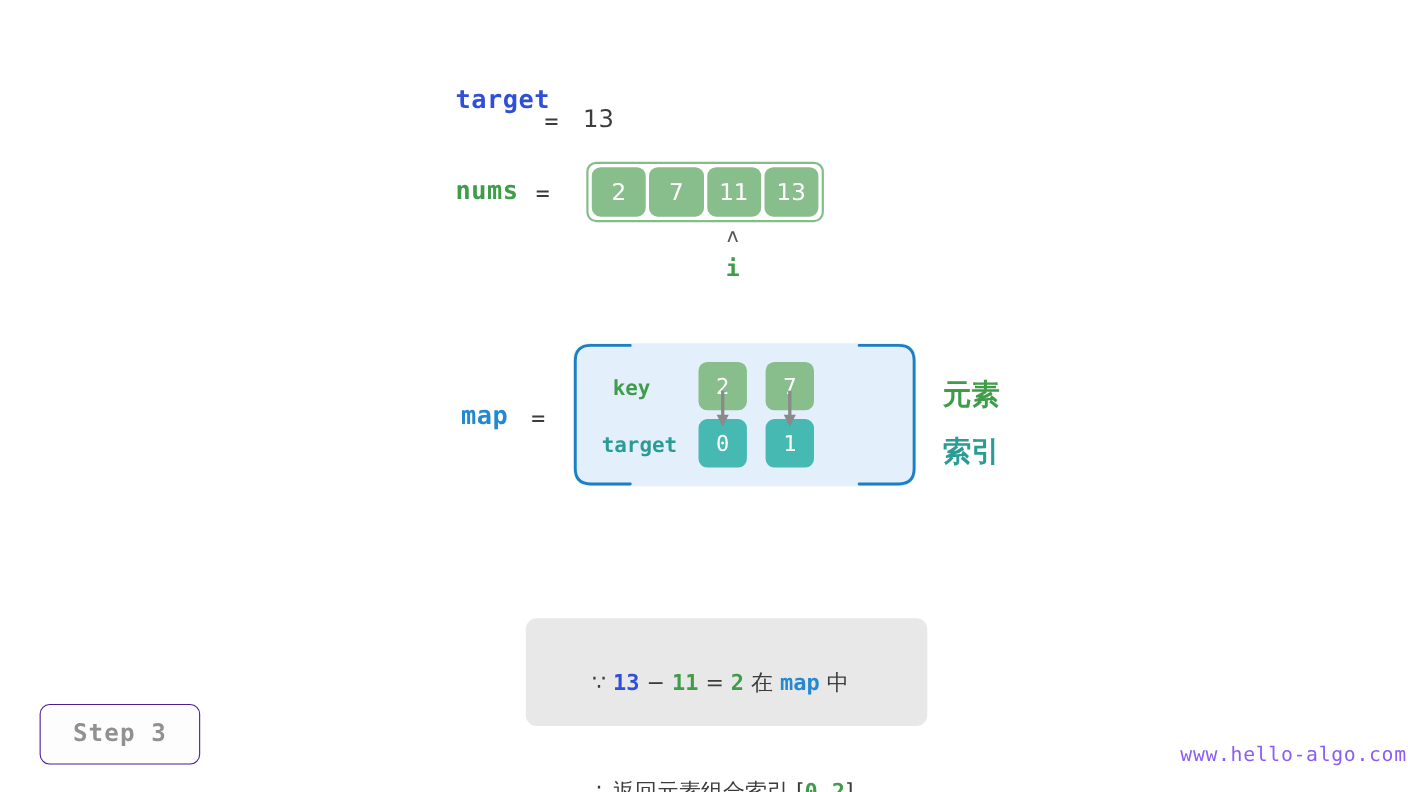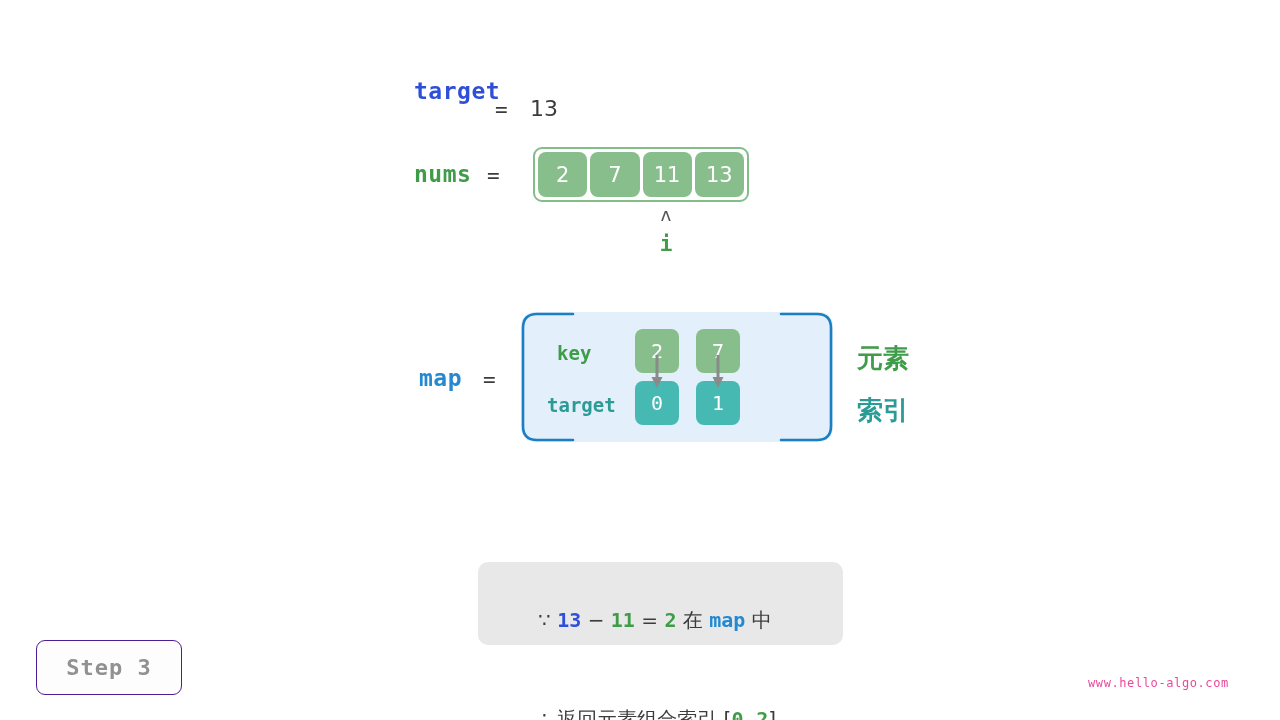--- a/index.html
+++ b/index.html
@@ -181,21 +181,21 @@
   #traverse-line .code {
     font-family: "DejaVu Sans Mono", "Liberation Mono", monospace;
     font-weight: bold;
     color: #3f9c49;
   }
 
   #formula-box {
     left: 478px;
     top: 562px;
     width: 365px;
-    height: 83px;
+    height: 98px;
     background: #e8e8e8;
     border-radius: 10px;
     box-sizing: border-box;
     padding: 9px 22px;
   }
   .formula-line {
     font-size: 20px;
     color: #3c3c3c;
     font-family: "DejaVu Sans", "Liberation Sans", sans-serif;
     line-height: 33px;
@@ -223,25 +223,24 @@
     font-weight: bold;
     font-size: 22px;
     letter-spacing: 1px;
     font-family: "DejaVu Sans Mono", "Liberation Mono", monospace;
   }
 
   
   #watermark {
     left: 1073px;
     top: 676px;
-    color: #ec4899;
-    font-size: 12px;
+    color: #8b5cf6;
+    font-size: 18px;
     letter-spacing: 0.6px;
     font-family: "DejaVu Sans Mono", "Liberation Mono", monospace;
-    margin-left: 15px;
   }
 </style>
 </head>
 <body>
 
 <div class="stage">
 
   <div class="abs var-name blue-var" id="target-label">target</div>
   <div class="abs eq" id="target-eq">=</div>
   <div class="abs plainnum" id="target-value">13</div>

